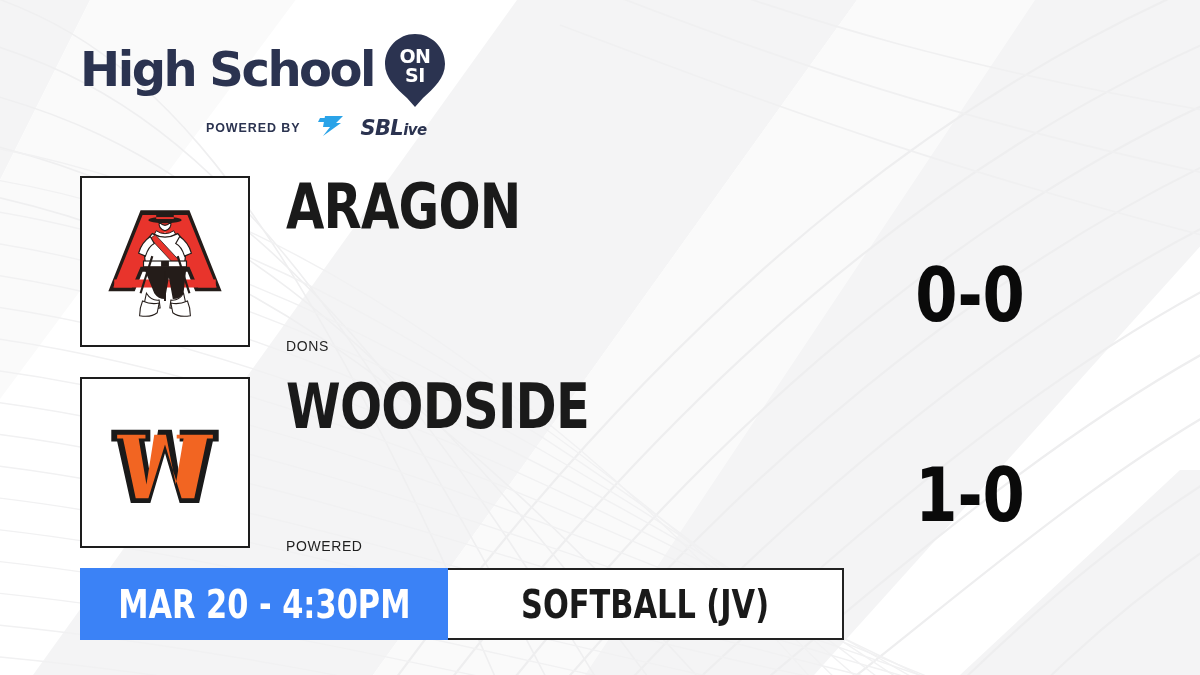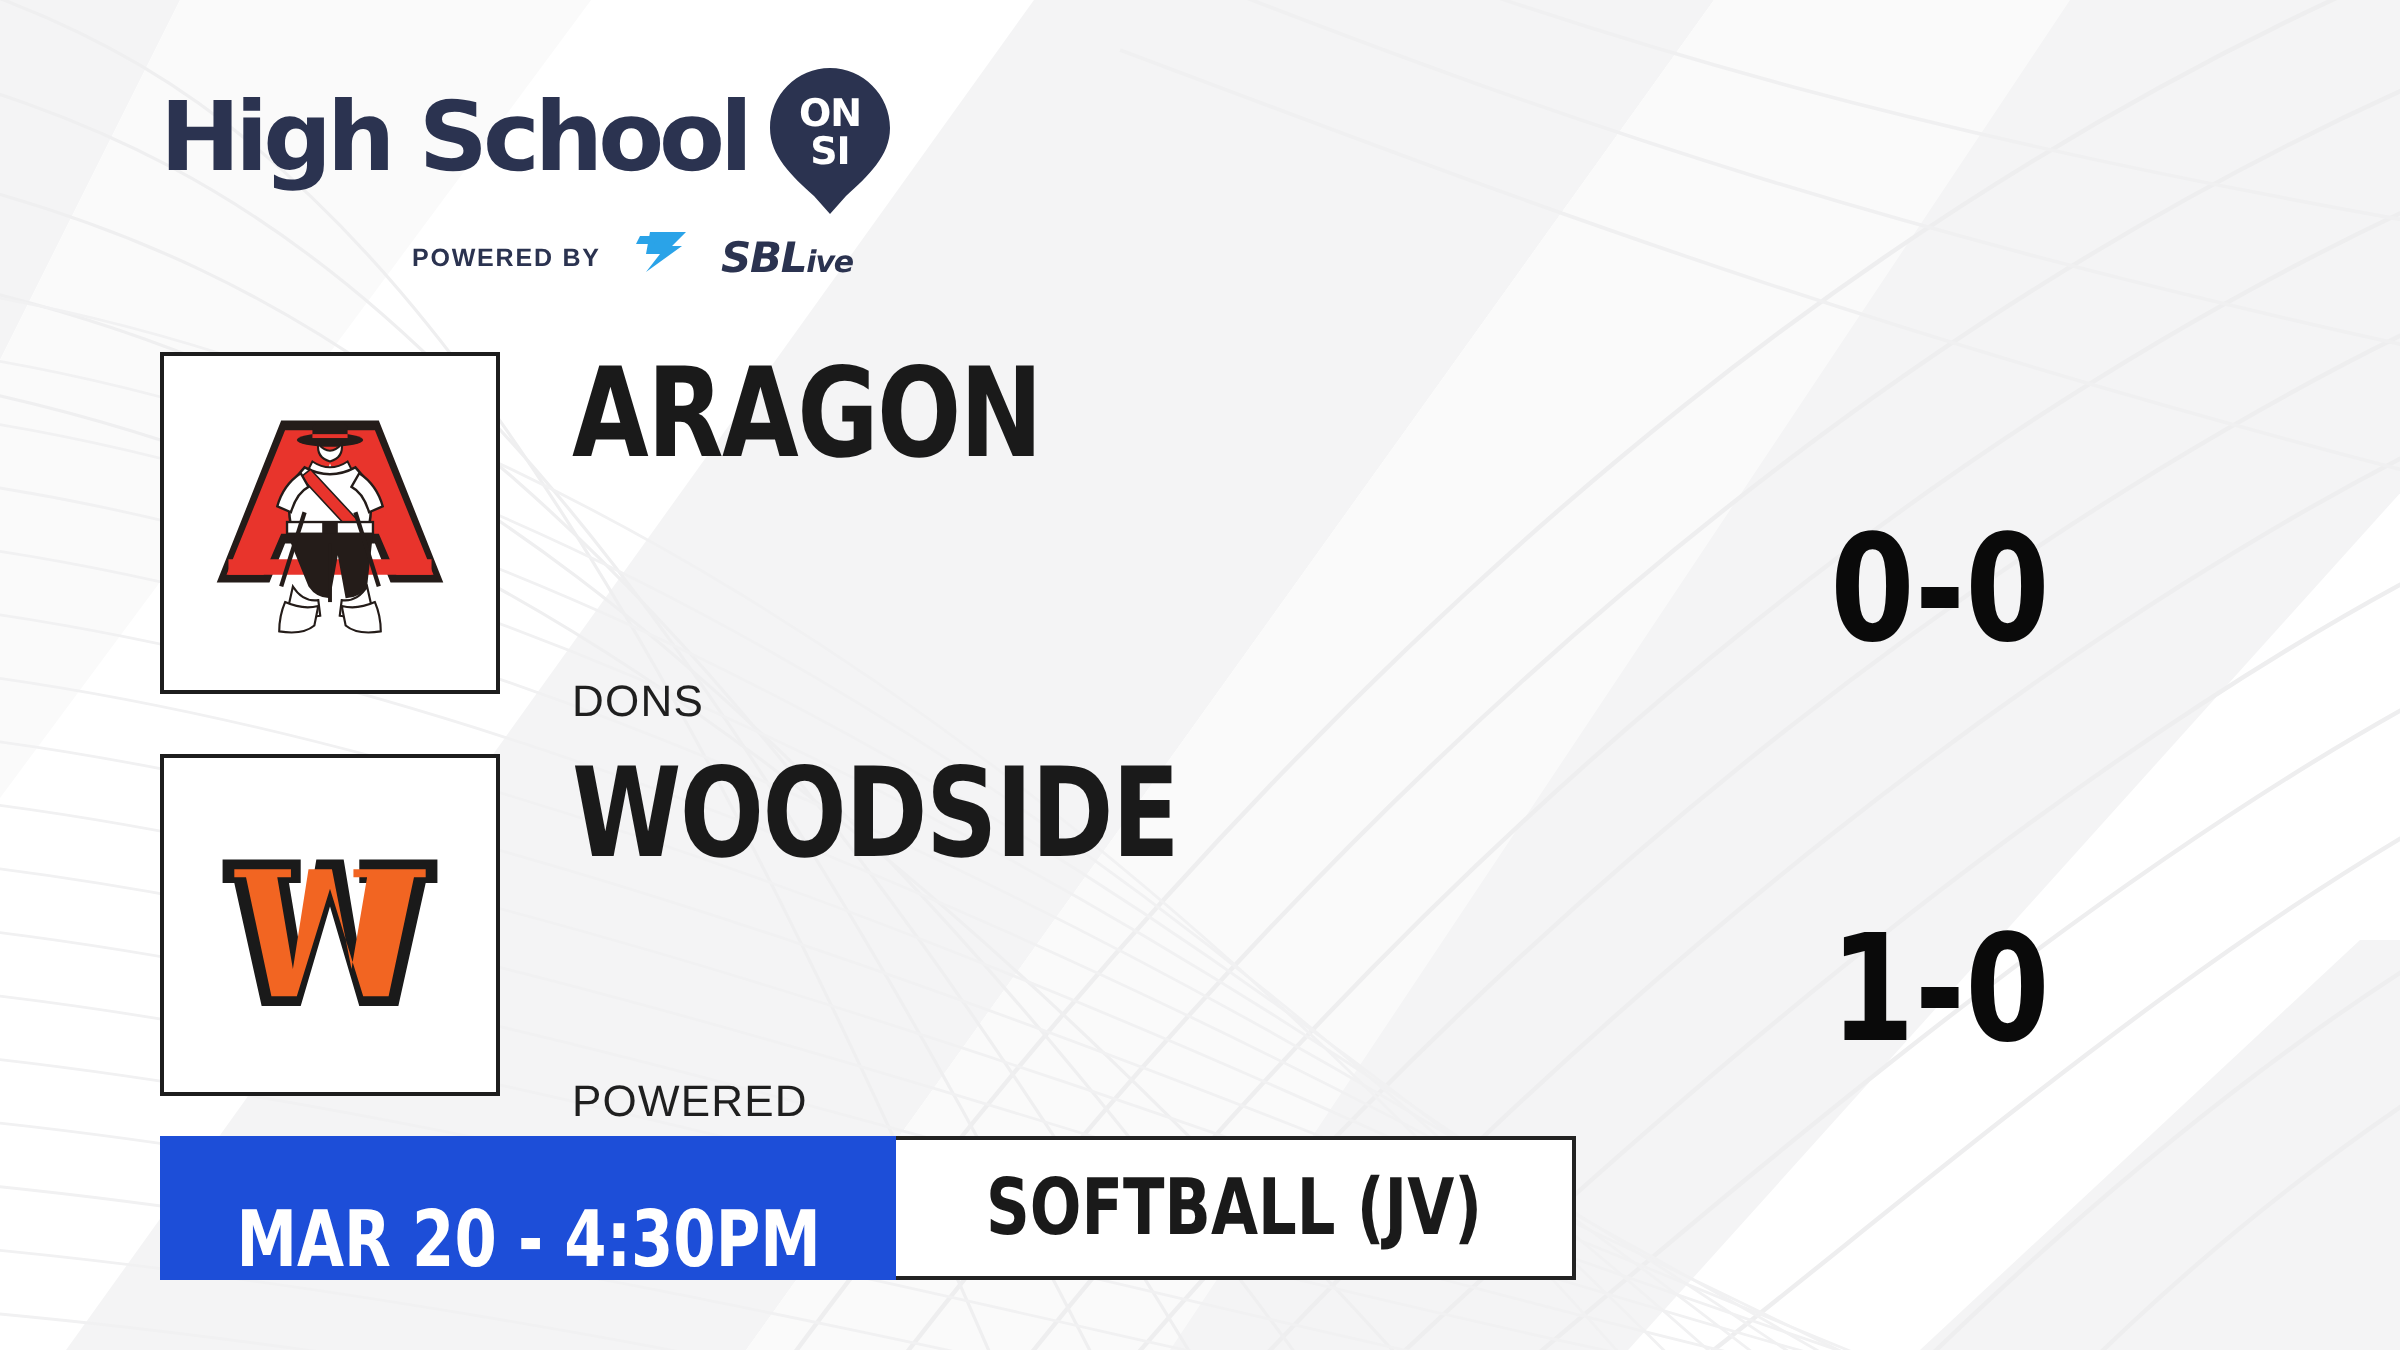--- a/index.html
+++ b/index.html
@@ -75,21 +75,21 @@
     transform:scaleX(0.80);
     transform-origin:left center;
     white-space:nowrap;
   }
   .team-name.one { left:286px; top:176px; }
   .team-name.two { left:286px; top:376px; }
 
   .mascot {
     position:absolute;
     font-family:"Liberation Sans", sans-serif;
-    font-size:22px;
+    font-size:14px;
     letter-spacing:0.6px;
     color:#1f1f1f;
     white-space:nowrap;
   }
   .mascot.one { left:286px; top:338px; }
   .mascot.two { left:286px; top:538px; }
 
   
   .record {
     position:absolute;
@@ -101,32 +101,32 @@
     transform:scaleX(0.82);
     white-space:nowrap;
     text-align:center;
   }
   .record.one { left:870px; top:258px; width:200px; }
   .record.two { left:870px; top:458px; width:200px; }
 
   
   .banner { position:absolute; left:80px; top:568px; display:flex; height:72px; }
   .banner-date {
-    background:#1d4ed8;
+    background:#3b82f6;
     color:#ffffff;
-    display:flex; align-items:flex-end; justify-content:center;
+    display:flex; align-items:center; justify-content:center;
     width:368px; height:72px;
   }
   .banner-sport {
     background:#ffffff;
     color:#1a1a1a;
     border:2px solid #222222;
     border-left:none;
     display:flex; align-items:center; justify-content:center;
-    width:340px; height:72px;
+    width:396px; height:72px;
   }
   .banner-txt {
     font-family:"DejaVu Sans", sans-serif;
     font-weight:bold;
     font-size:39px;
     line-height:1;
     letter-spacing:0px;
     transform:scaleX(0.78);
     white-space:nowrap;
   }

